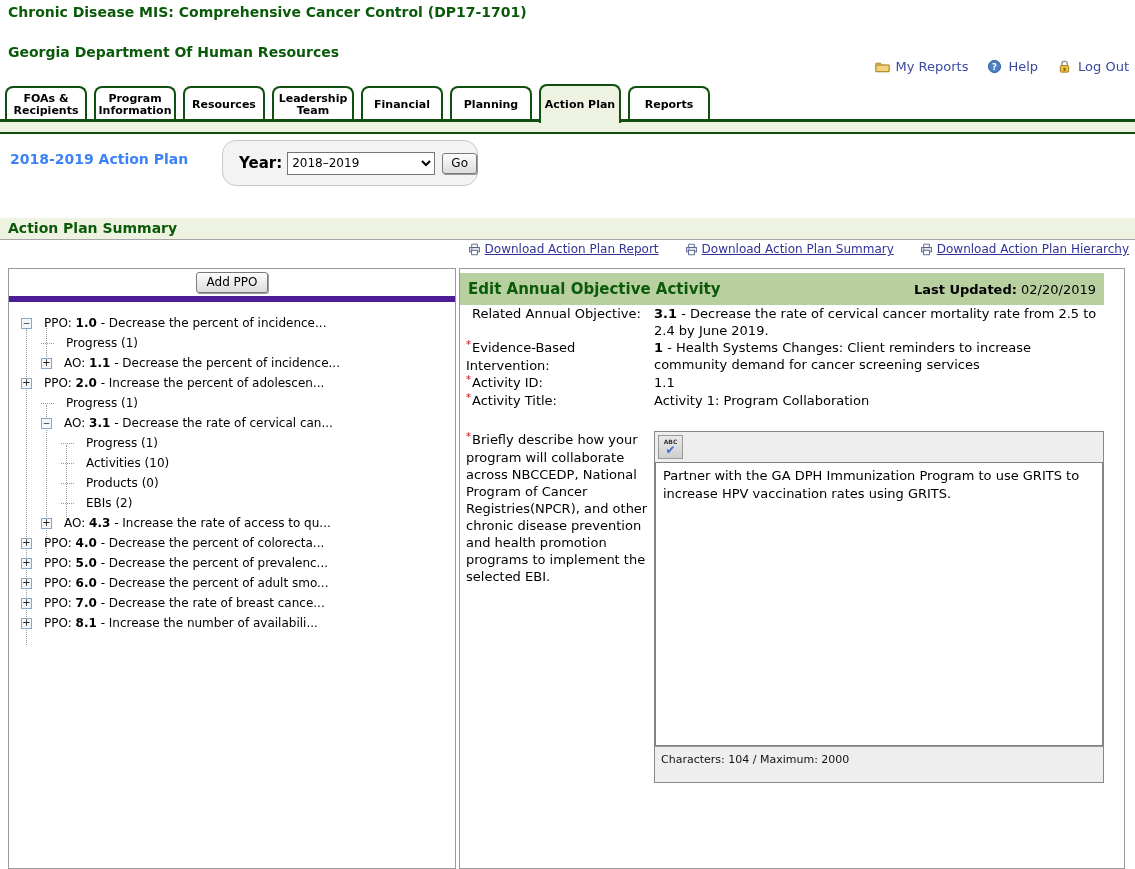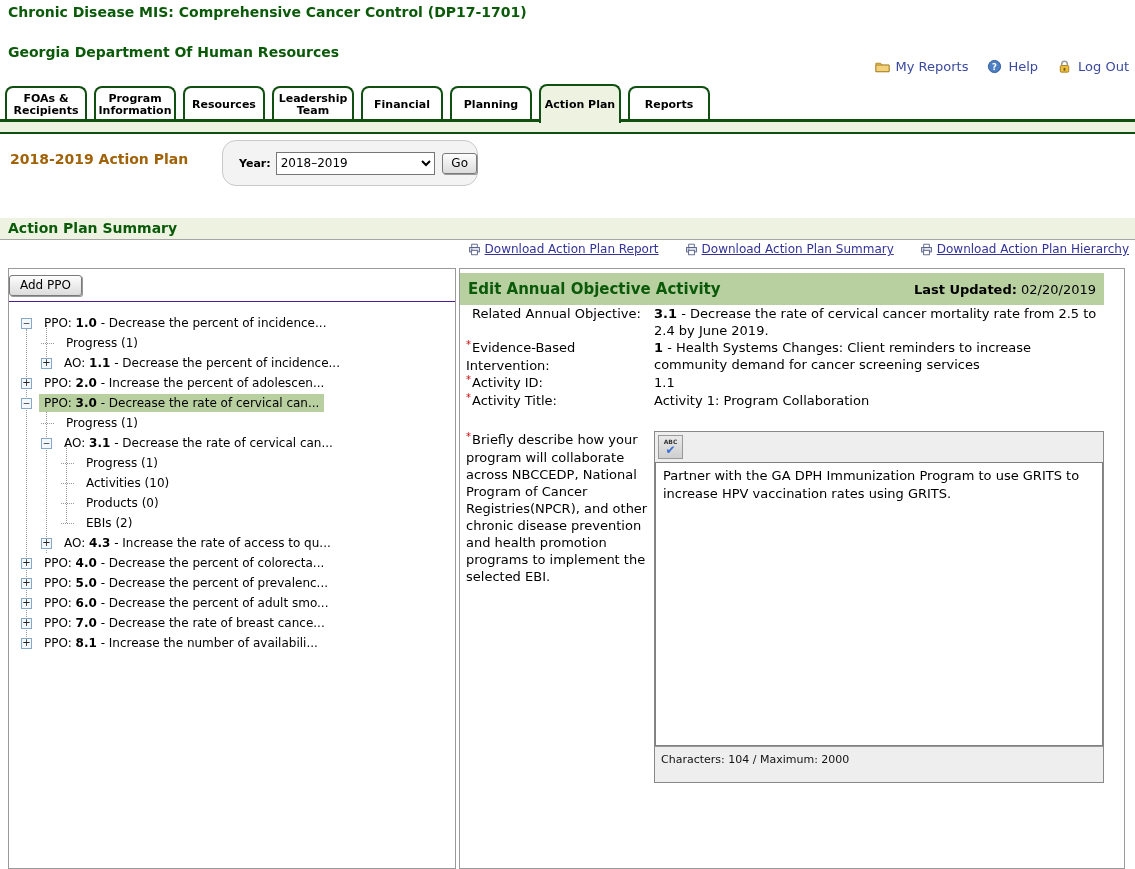--- a/index.html
+++ b/index.html
@@ -17,41 +17,41 @@
   .tabbar { position:absolute; left:5px; top:84px; display:flex; align-items:center; }
   .tab { width:82px; height:35px; margin-right:7px; background:#fff; border:2px solid #0f4f0f;
          border-bottom:none; border-radius:8px 8px 0 0; display:flex; align-items:center; justify-content:center;
          text-align:center; font-size:11px; font-weight:bold; line-height:12px; cursor:pointer; position:relative; z-index:1; padding:2px; }
   .tab.active { background:#eef3e1; height:39px; z-index:3; }
   .tabline1 { position:absolute; left:0; top:119px; width:1135px; height:3px; background:#0f4f0f; z-index:2; }
   .tabstrip { position:absolute; left:0; top:122px; width:1135px; height:10px; background:#eef3e1; z-index:2; }
   .tabline2 { position:absolute; left:0; top:132px; width:1135px; height:2px; background:#0f4f0f; z-index:2; }
 
   
-  .ap-heading { position:absolute; left:10px; top:151px; font-size:14px; font-weight:bold; color:#a16207; }
+  .ap-heading { position:absolute; left:10px; top:151px; font-size:14px; font-weight:bold; color:#3b82f6; }
   .yearbox { position:absolute; left:222px; top:140px; width:256px; height:46px; background:#f3f3f3;
              border:1px solid #c9c9c9; border-radius:14px; display:flex; align-items:center; padding-left:16px; }
-  .yearbox label { font-size:11px; font-weight:bold; margin-right:5px; }
+  .yearbox label { font-size:15px; font-weight:bold; margin-right:5px; }
   .yearbox select { width:175px; height:23px; font-size:12px; border:1px solid #767676; background:#fff;
                     font-family:"DejaVu Sans","Liberation Sans",sans-serif; }
   .gobtn { margin-left:7px; font-size:12px; padding:2px 8px 3px; border:1px solid #7a7a7a; border-radius:3px;
            background:linear-gradient(#fdfdfd,#dcdcdc); box-shadow:1px 1px 0 #9a9a9a; cursor:pointer;
            font-family:"DejaVu Sans","Liberation Sans",sans-serif; }
 
   
   .summary-band { position:absolute; left:0; top:218px; width:1135px; height:22px; background:#eef3e1;
                   border-bottom:1px solid #a5a5a5; font-size:14px; font-weight:bold; color:#0a5a0a;
                   padding:2px 0 0 8px; }
   .dlrow { position:absolute; left:0; top:242px; width:1129px; display:flex; justify-content:flex-end; gap:26px; }
   .dlrow a { font-size:12px; color:#333399; text-decoration:underline; font-weight:500; display:flex; align-items:center; gap:4px; cursor:pointer; }
   .dlrow svg { width:13px; height:13px; }
 
   
   .left-panel { position:absolute; left:8px; top:268px; width:448px; height:601px; border:1px solid #9a9a9a; background:#fff; }
-  .addrow { height:33px; border-bottom:1px solid #4c1d95; display:flex; align-items:center; justify-content:flex-start; }
+  .addrow { height:33px; border-bottom:6px solid #4c1d95; display:flex; align-items:center; justify-content:center; }
   .addbtn { font-size:12px; padding:2px 10px 3px; border:1px solid #7a7a7a; border-radius:3px;
             background:linear-gradient(#fdfdfd,#dcdcdc); box-shadow:1px 1px 0 #9a9a9a; cursor:pointer;
             font-family:"DejaVu Sans","Liberation Sans",sans-serif; }
   .tree { position:absolute; left:0; top:44px; right:0; bottom:0; font-size:12px; }
   .trow { height:20px; display:flex; align-items:center; cursor:pointer; position:relative; z-index:2; }
   .trow.lvl0 { padding-left:12px; }
   .trow.lvl1 { padding-left:32px; }
   .trow.lvl2 { padding-left:52px; }
   .tbox { width:11px; height:11px; border:1px solid #88a6c6; background:#f2f7fc; color:#222; font-size:10px;
           line-height:8px; text-align:center; margin-right:7px; flex:none; cursor:pointer; }
@@ -228,24 +228,20 @@
       <div class="trow lvl1 plus">
         <span class="tbox"></span>
         <span class="tlabel"><span>AO: </span><span class="tid">1.1</span><span> - Decrease the percent of incidence...</span></span>
       </div>
 
       <div class="trow lvl0 plus">
         <span class="tbox"></span>
         <span class="tlabel"><span>PPO: </span><span class="tid">2.0</span><span> - Increase the percent of adolescen...</span></span>
       </div>
 
-      <div class="trow selected lvl0 minus">
-        <span class="tbox"></span>
-        <span class="tlabel"><span>PPO: </span><span class="tid">3.0</span><span> - Decrease the rate of cervical can...</span></span>
-      </div>
 
       <div class="trow lvl1 leaf">
         <span class="tbox"></span>
         <span class="tlabel"><span></span><span class="tid"></span><span>Progress (1)</span></span>
       </div>
 
       <div class="trow lvl1 minus">
         <span class="tbox"></span>
         <span class="tlabel"><span>AO: </span><span class="tid">3.1</span><span> - Decrease the rate of cervical can...</span></span>
       </div>

